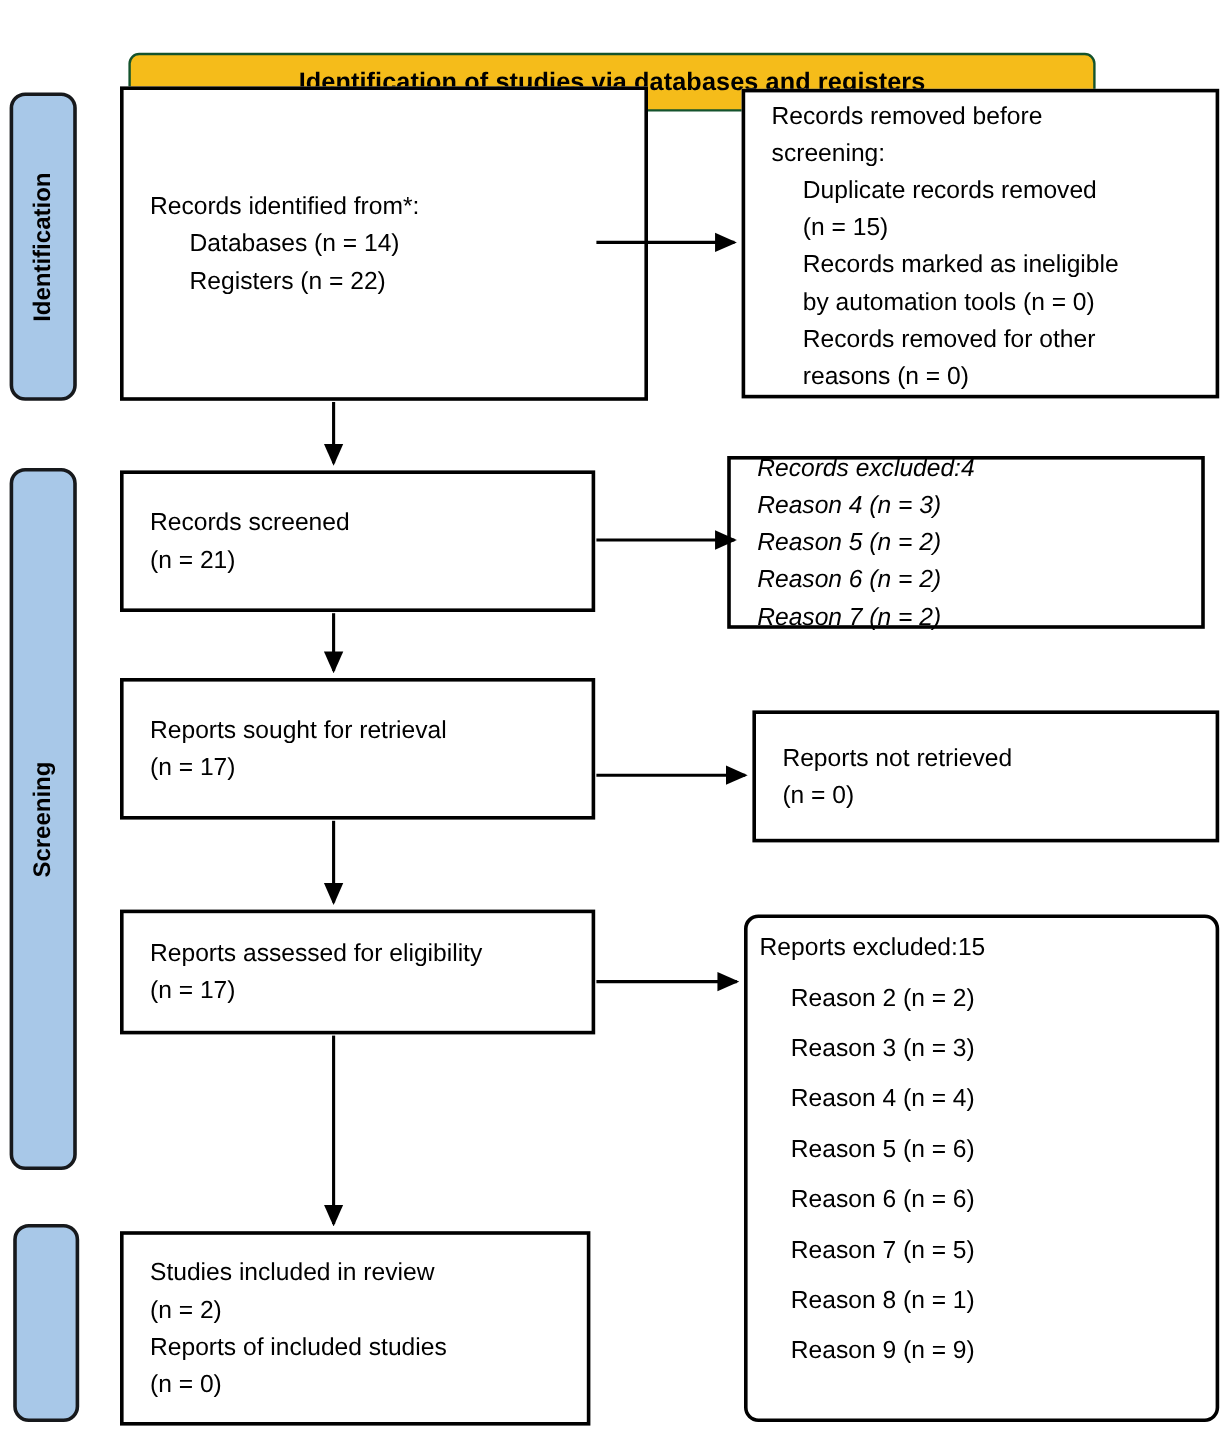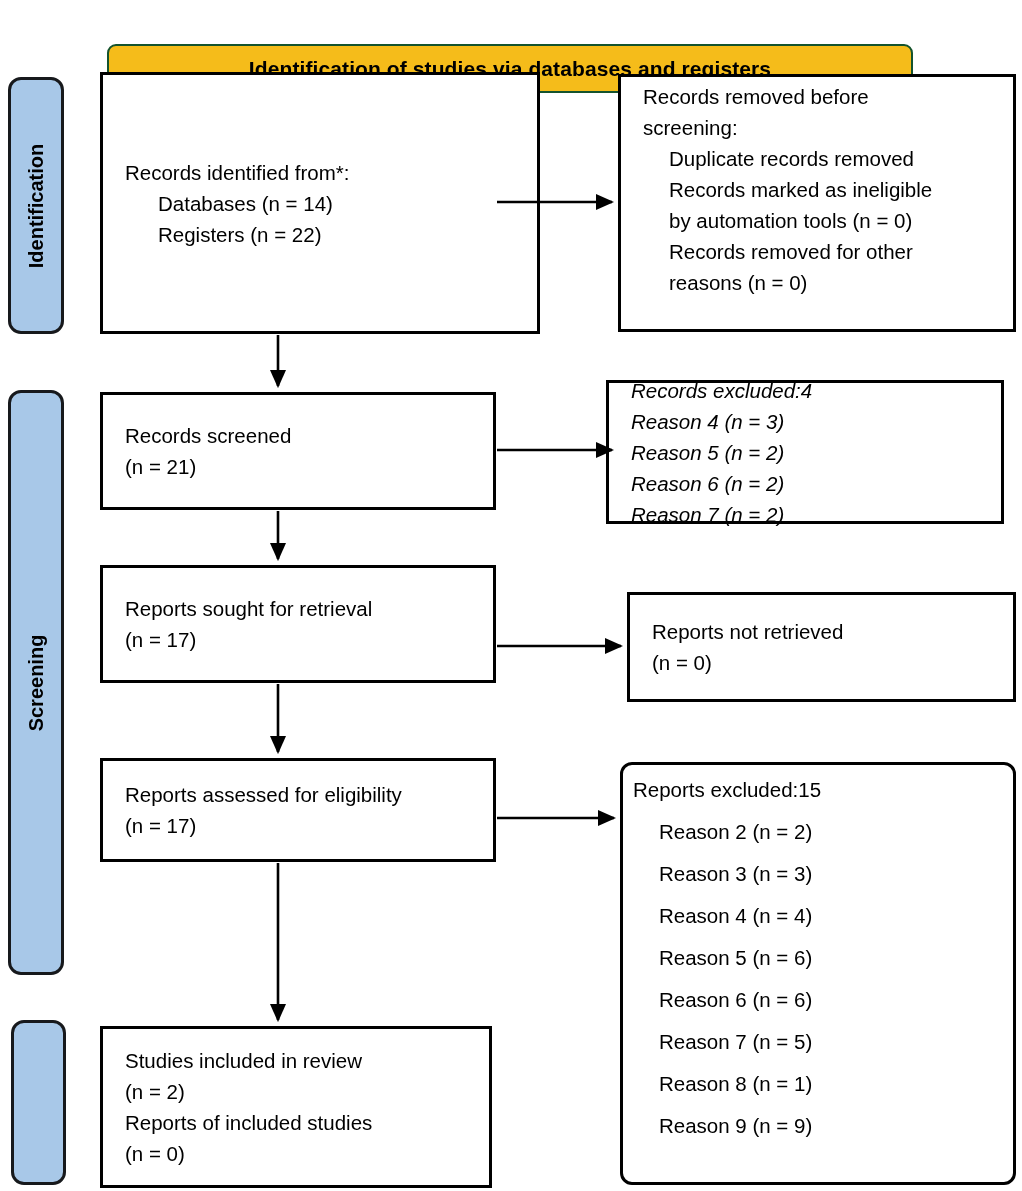--- a/index.html
+++ b/index.html
@@ -141,20 +141,21 @@
       <div class="line indent">Databases (n = 14)</div>
       <div class="line indent">Registers (n = 22)</div>
     </div>
   </div>
 
   <div class="box" id="box-removed">
     <div class="box-inner top-aligned">
       <div class="line"><span>Records removed </span><span class="it">before</span></div>
       <div class="line"><span class="it">screening</span><span>:</span></div>
       <div class="line indent2">Duplicate records removed</div>
+      <div class="line indent2">(n = 15)</div>
       <div class="line indent2">Records marked as ineligible</div>
       <div class="line indent2">by automation tools (n = 0)</div>
       <div class="line indent2">Records removed for other</div>
       <div class="line indent2">reasons (n = 0)</div>
     </div>
   </div>
 
   <div class="box" id="box-screened">
     <div class="box-inner">
       <div class="line">Records screened</div>

